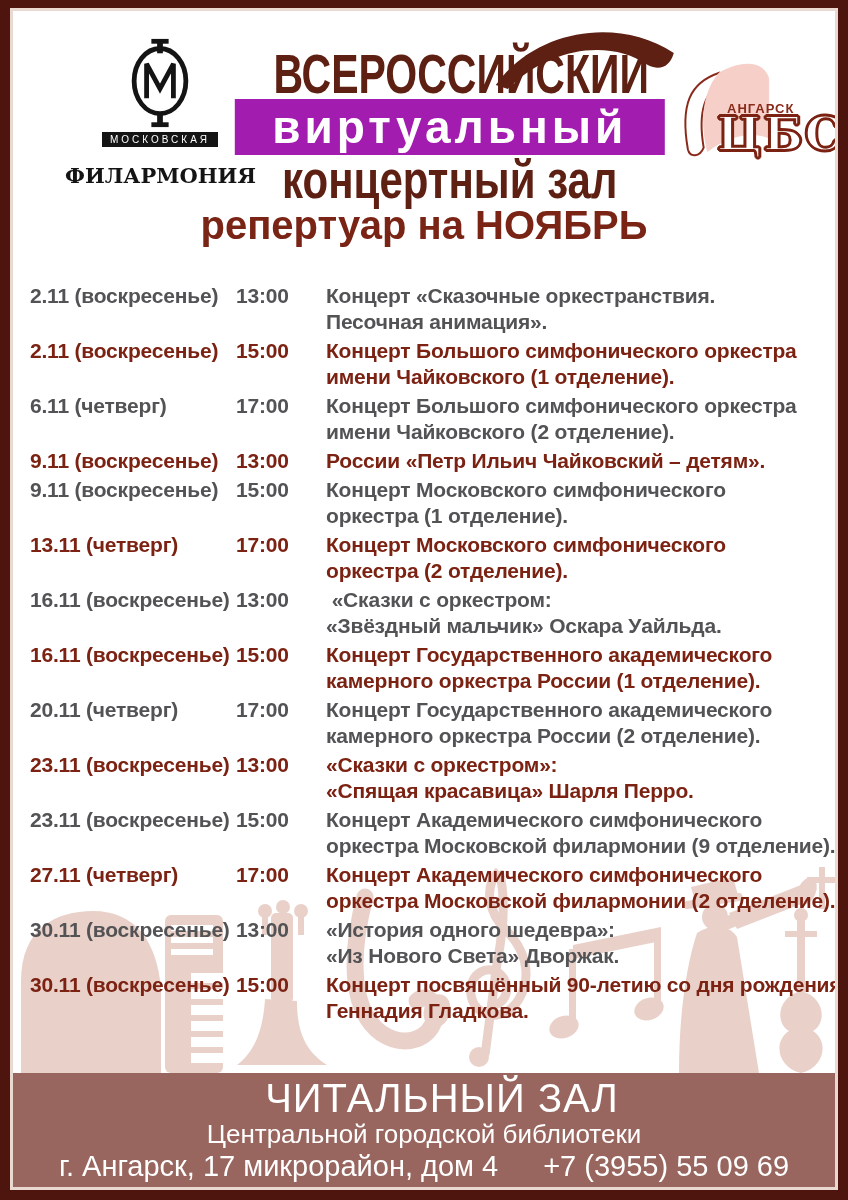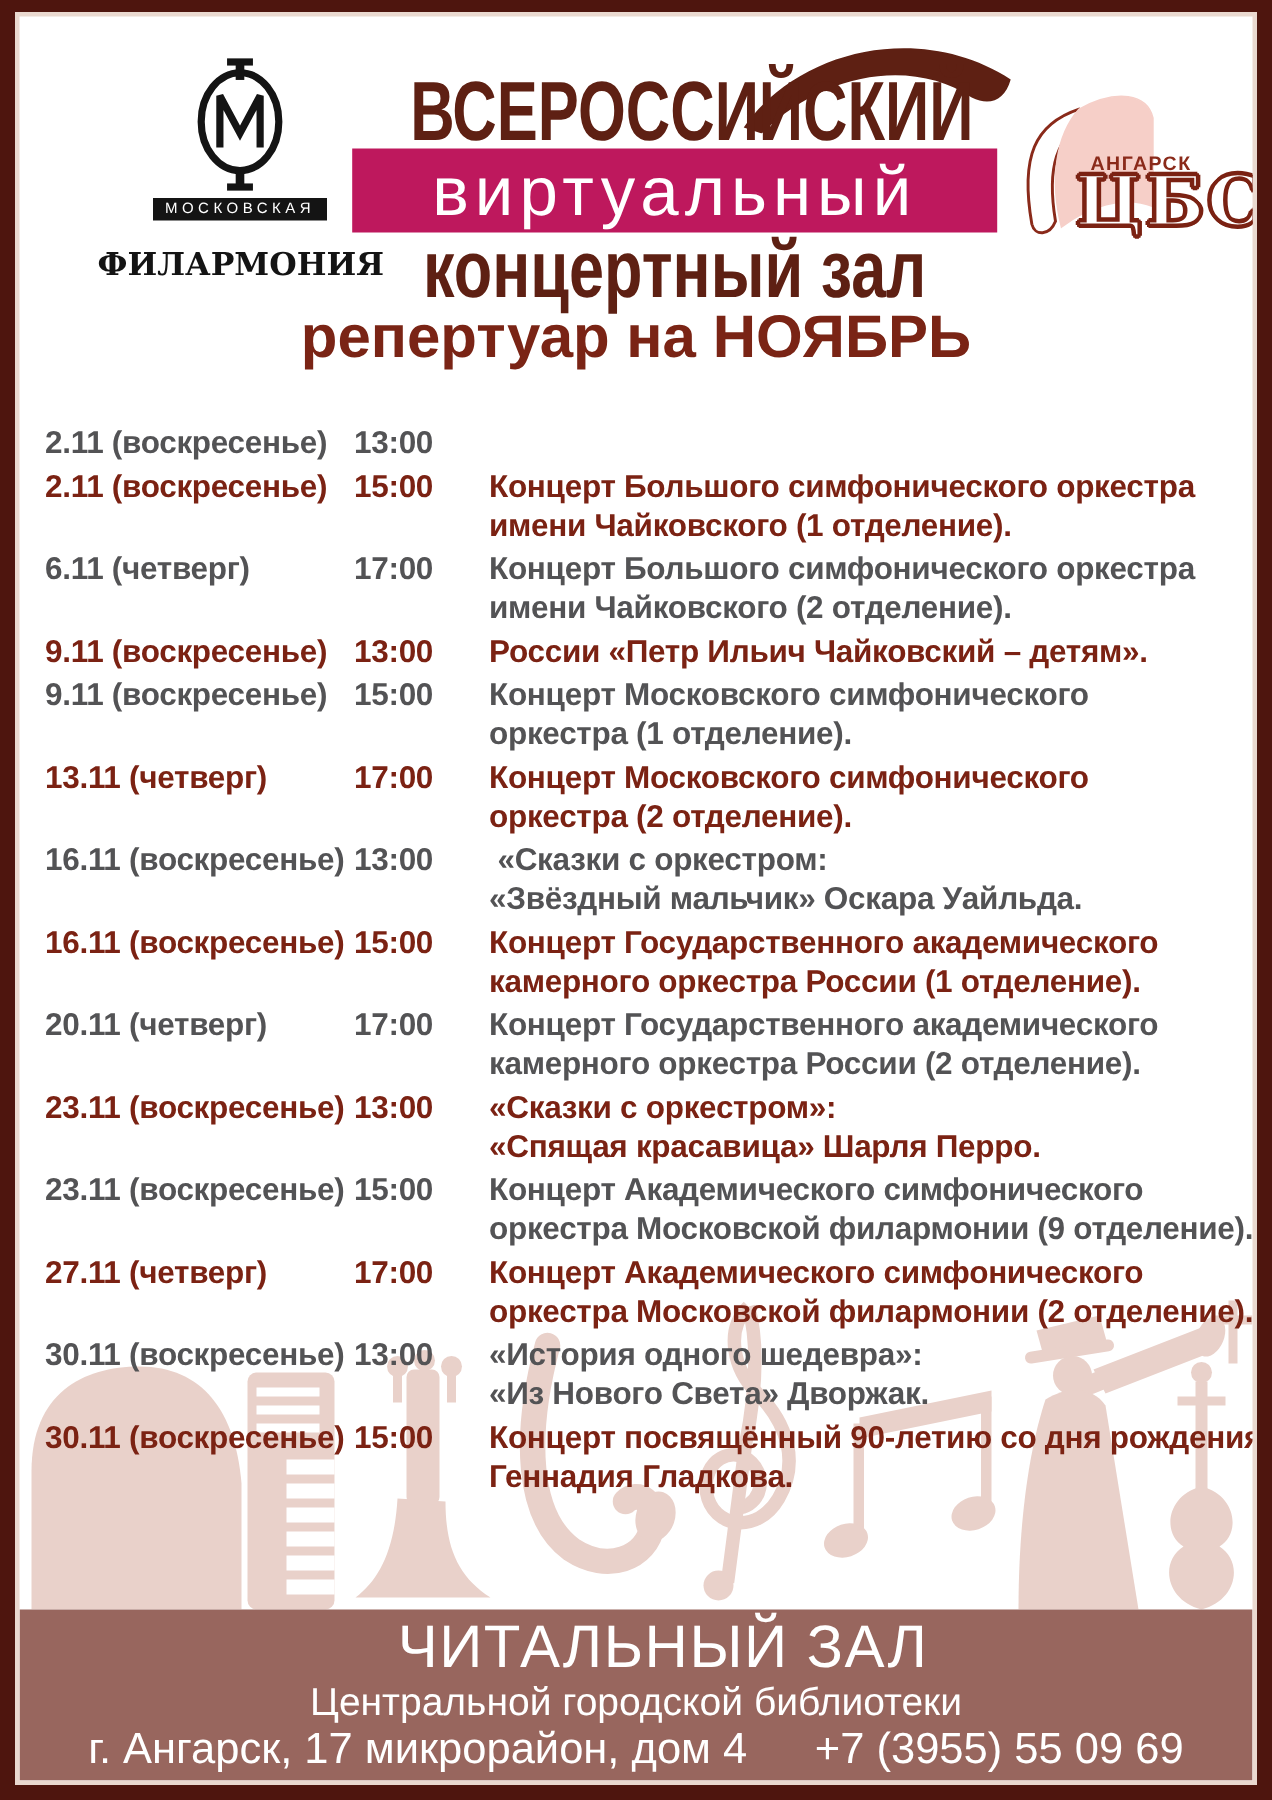--- a/index.html
+++ b/index.html
@@ -41,22 +41,22 @@
     width:430px;text-align:center;z-index:2;
   }
   .swoosh{position:absolute;top:2px;right:-14px;width:185px;height:64px;}
   .t1{
     margin-top:32px;height:44px;line-height:44px;
     font-size:50px;font-weight:700;color:#5e2013;
     transform:scale(0.82,1.12);transform-origin:center bottom;
     white-space:nowrap;
   }
   .t2{
-    height:56px;line-height:57px;background:#be185d;color:#ffffff;
-    font-size:46px;font-weight:400;letter-spacing:4px;white-space:nowrap;
+    height:56px;line-height:57px;background:#a21caf;color:#ffffff;
+    font-size:46px;font-weight:700;letter-spacing:4px;white-space:nowrap;
   }
   .t3{
     height:47px;line-height:46px;
     font-size:50px;font-weight:700;color:#5e2013;
     transform:scale(0.84,1.08);transform-origin:center top;
     white-space:nowrap;
   }
   .logo-right{position:absolute;right:14px;top:42px;width:150px;height:128px;z-index:2;}
   .logo-right svg{position:absolute;left:0;top:0;}
   .lr-city{
@@ -209,20 +209,24 @@
       </div>
 
     </div>
 
     <div class="subtitle">репертуар на НОЯБРЬ</div>
 
     <main class="schedule">
         <div class="row gray">
           <div class="c-date">2.11 (воскресенье)</div>
           <div class="c-time">13:00</div>
+          <div class="c-desc">
+            <div>Концерт «Сказочные оркестранствия.</div>
+            <div>Песочная анимация».</div>
+          </div>
         </div>
         <div class="row maroon">
           <div class="c-date">2.11 (воскресенье)</div>
           <div class="c-time">15:00</div>
           <div class="c-desc">
             <div>Концерт Большого симфонического оркестра</div>
             <div>имени Чайковского (1 отделение).</div>
           </div>
         </div>
         <div class="row gray">

